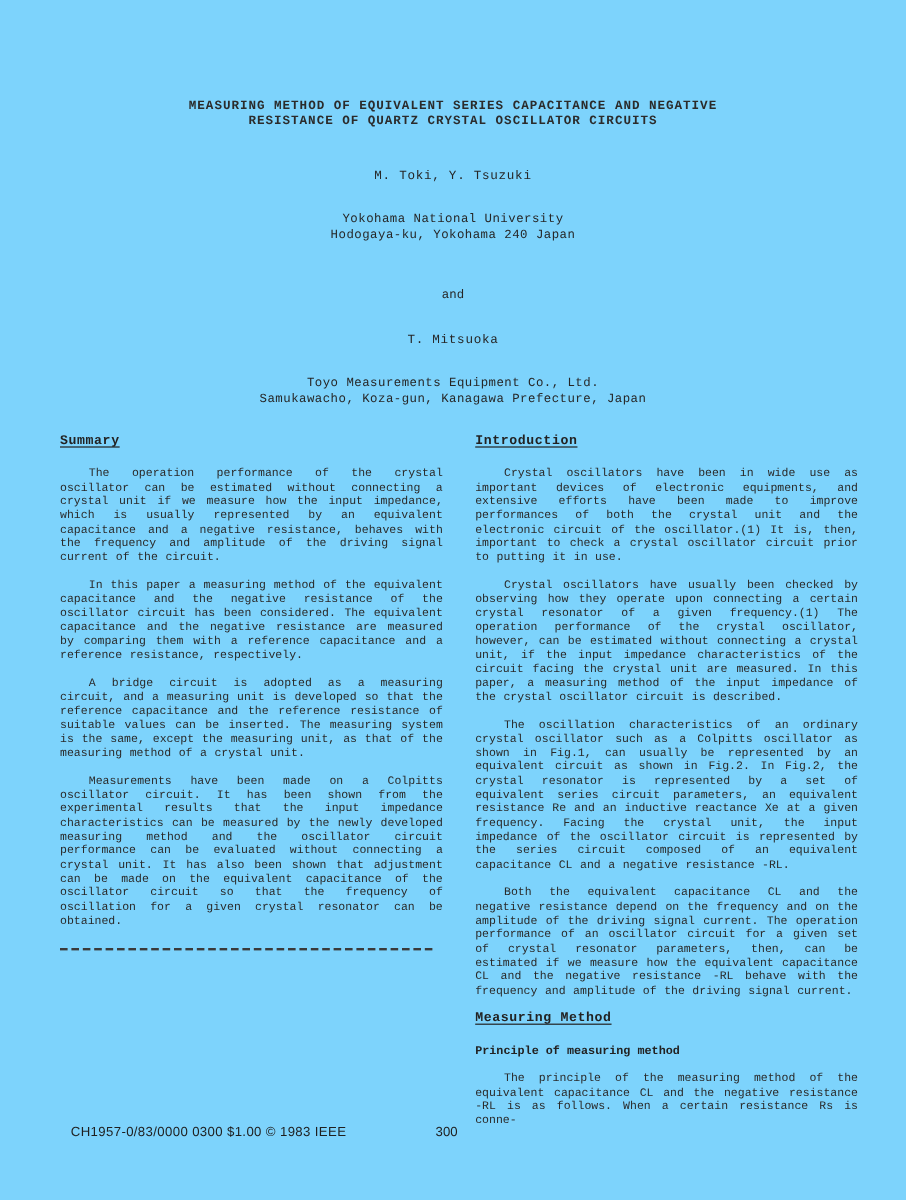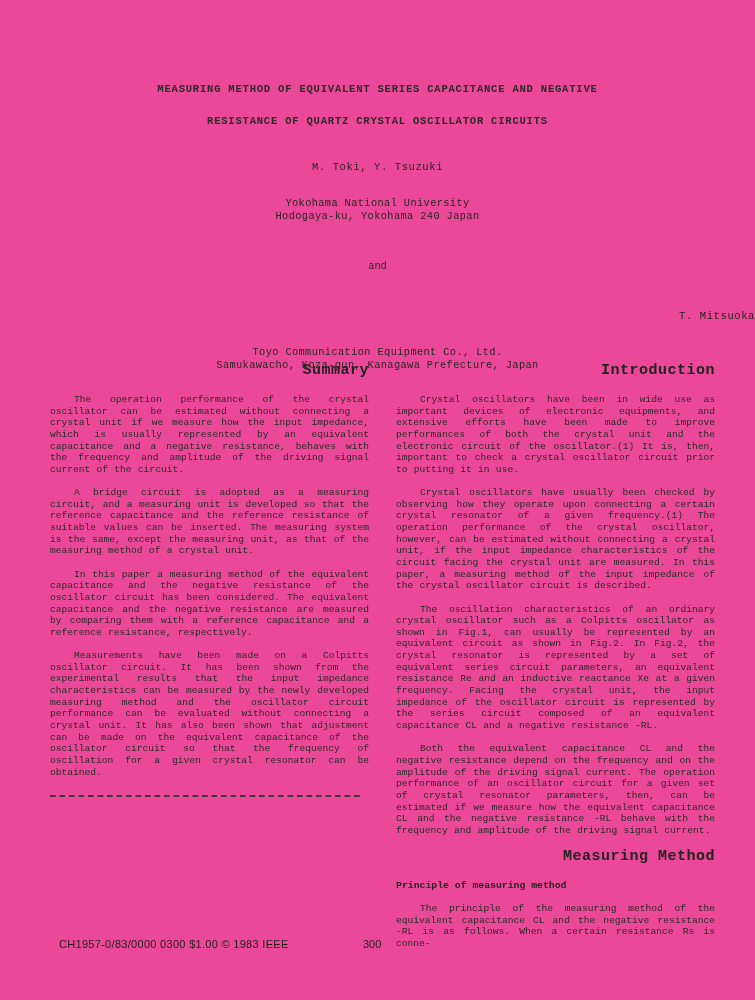--- a/index.html
+++ b/index.html
@@ -5,61 +5,62 @@
   html, body {
     margin: 0;
     padding: 0;
     background: #e8e8e8;
   }
   .page {
     position: relative;
     width: 755px;
     height: 1000px;
     margin: 0 auto;
-    background: #ec4899;
+    background: #7dd3fc;
     font-family: "Liberation Mono", "DejaVu Sans Mono", monospace;
     color: #262626;
     overflow: hidden;
   }
 
   
   .header {
     position: absolute;
     top: 83px;
     left: 0;
     width: 755px;
     text-align: center;
   }
   .title-line {
     font-size: 10.5px;
     letter-spacing: 0.8px;
     font-weight: bold;
     color: #2b2b2b;
   }
-  .title-line.second { margin-top: 20px; }
+  .title-line.second { margin-top: 0; }
   .authors-line   { margin-top: 34px; font-size: 10.5px; letter-spacing: 0.6px; }
   .affil-line     { font-size: 10.3px; letter-spacing: 0.4px; line-height: 13px; }
   .affil-first    { margin-top: 24px; }
   .connector-line { margin-top: 37px; font-size: 10.3px; }
-  .author2-line   { margin-top: 38px; font-size: 10.5px; letter-spacing: 0.6px; text-align: right; }
+  .author2-line   { margin-top: 26px; font-size: 10.5px; letter-spacing: 0.6px; }
 
   
   .columns {
     position: absolute;
     top: 362px;
     left: 50px;
     width: 666px;
     display: flex;
     gap: 27px;
   }
   .col { width: 319px; }
 
   .section-heading {
-    text-align: right;
-    font-size: 15px;
+    text-align: left;
+    font-size: 11px;
+    text-decoration: underline;
     text-underline-offset: 2px;
     margin: 0 0 15px 0;
     letter-spacing: 0.5px;
     color: #222;
   }
   .section-heading.mid { margin-top: 8px; }
 
   .sub-heading {
     font-size: 9.8px;
     text-underline-offset: 2px;
@@ -107,31 +108,31 @@
 <div class="page">
 
   <div class="header">
     <div class="title-line">MEASURING METHOD OF EQUIVALENT SERIES CAPACITANCE AND NEGATIVE</div>
     <div class="title-line second">RESISTANCE OF QUARTZ CRYSTAL OSCILLATOR CIRCUITS</div>
     <div class="authors-line">M. Toki, Y. Tsuzuki</div>
     <div class="affil-line affil-first">Yokohama National University</div>
     <div class="affil-line">Hodogaya-ku, Yokohama 240 Japan</div>
     <div class="connector-line">and</div>
     <div class="author2-line">T. Mitsuoka</div>
-    <div class="affil-line affil-first">Toyo Communication Equipment Co., Ltd.</div>
+    <div class="affil-line affil-first">Toyo Measurements Equipment Co., Ltd.</div>
     <div class="affil-line">Samukawacho, Koza-gun, Kanagawa Prefecture, Japan</div>
   </div>
 
   <div class="columns">
 
     <div class="col">
       <h2 class="section-heading">Summary</h2>
       <p class="body-par">The  operation  performance of the crystal  oscillator  can be estimated without connecting  a  crystal unit  if we measure how the input impedance,  which is usually represented by an equivalent capacitance and a negative  resistance,  behaves with the frequency  and amplitude  of  the driving signal current of the  circuit.</p>
+      <p class="body-par">In this paper a measuring method of the equivalent capacitance and the negative resistance of the  oscillator  circuit  has been  considered.   The equivalent capacitance  and the negative resistance are  measured by  comparing them with a reference capacitance  and a reference resistance, respectively.</p>
       <p class="body-par">A  bridge  circuit is adopted as a measuring  circuit,  and  a measuring unit is developed so that  the reference capacitance and the reference resistance  of suitable values can be inserted.  The measuring system is the same, except the measuring unit, as that of the measuring method of a crystal unit.</p>
-      <p class="body-par">In this paper a measuring method of the equivalent capacitance and the negative resistance of the  oscillator  circuit  has been  considered.   The equivalent capacitance  and the negative resistance are  measured by  comparing them with a reference capacitance  and a reference resistance, respectively.</p>
       <p class="body-par">Measurements  have  been made on a Colpitts  oscillator circuit.  It has been shown from the experimental  results that the input impedance  characteristics can be measured by the newly developed measuring  method  and  the  oscillator circuit performance  can  be evaluated without connecting a crystal unit.   It  has also  been  shown  that adjustment can be made  on the equivalent  capacitance of the oscillator  circuit  so that  the frequency of oscillation for a given crystal resonator can be obtained.</p>
       <div class="footnote-separator"></div>
     </div>
 
     <div class="col">
       <h2 class="section-heading">Introduction</h2>
       <p class="body-par">Crystal oscillators have been in wide use as important devices of electronic equipments,  and extensive efforts have been made to improve performances of both the  crystal unit and the electronic circuit  of   the oscillator.(1) It is, then, important to check a crystal oscillator circuit prior to putting it in use.</p>
       <p class="body-par">Crystal  oscillators have usually been checked  by observing  how they operate upon connecting a  certain crystal  resonator of a given frequency.(1) The operation performance of the crystal  oscillator,  however, can be estimated without connecting a crystal unit, if the  input  impedance characteristics of  the  circuit facing the crystal unit are measured. In this paper, a measuring method of the input impedance of the crystal oscillator circuit is described.</p>
       <p class="body-par">The  oscillation  characteristics of  an  ordinary crystal  oscillator  such as a Colpitts oscillator  as shown in Fig.1, can usually be represented by an equivalent circuit as shown in Fig.2.  In Fig.2, the crystal  resonator is represented by a set  of  equivalent series circuit parameters, an equivalent resistance Re and  an  inductive reactance Xe at a given  frequency. Facing  the crystal unit,  the input impedance of  the oscillator  circuit is represented by the series  circuit composed of an equivalent capacitance CL  and  a negative resistance -RL.</p>
       <p class="body-par">Both  the equivalent capacitance CL and the  negative  resistance  depend  on the frequency and  on the amplitude of the driving signal current.   The  operation  performance of an oscillator circuit for a given set of crystal  resonator  parameters,  then,  can  be estimated if we measure how the equivalent capacitance CL  and  the negative resistance -RL behave  with  the frequency and amplitude of the driving signal current.</p>

